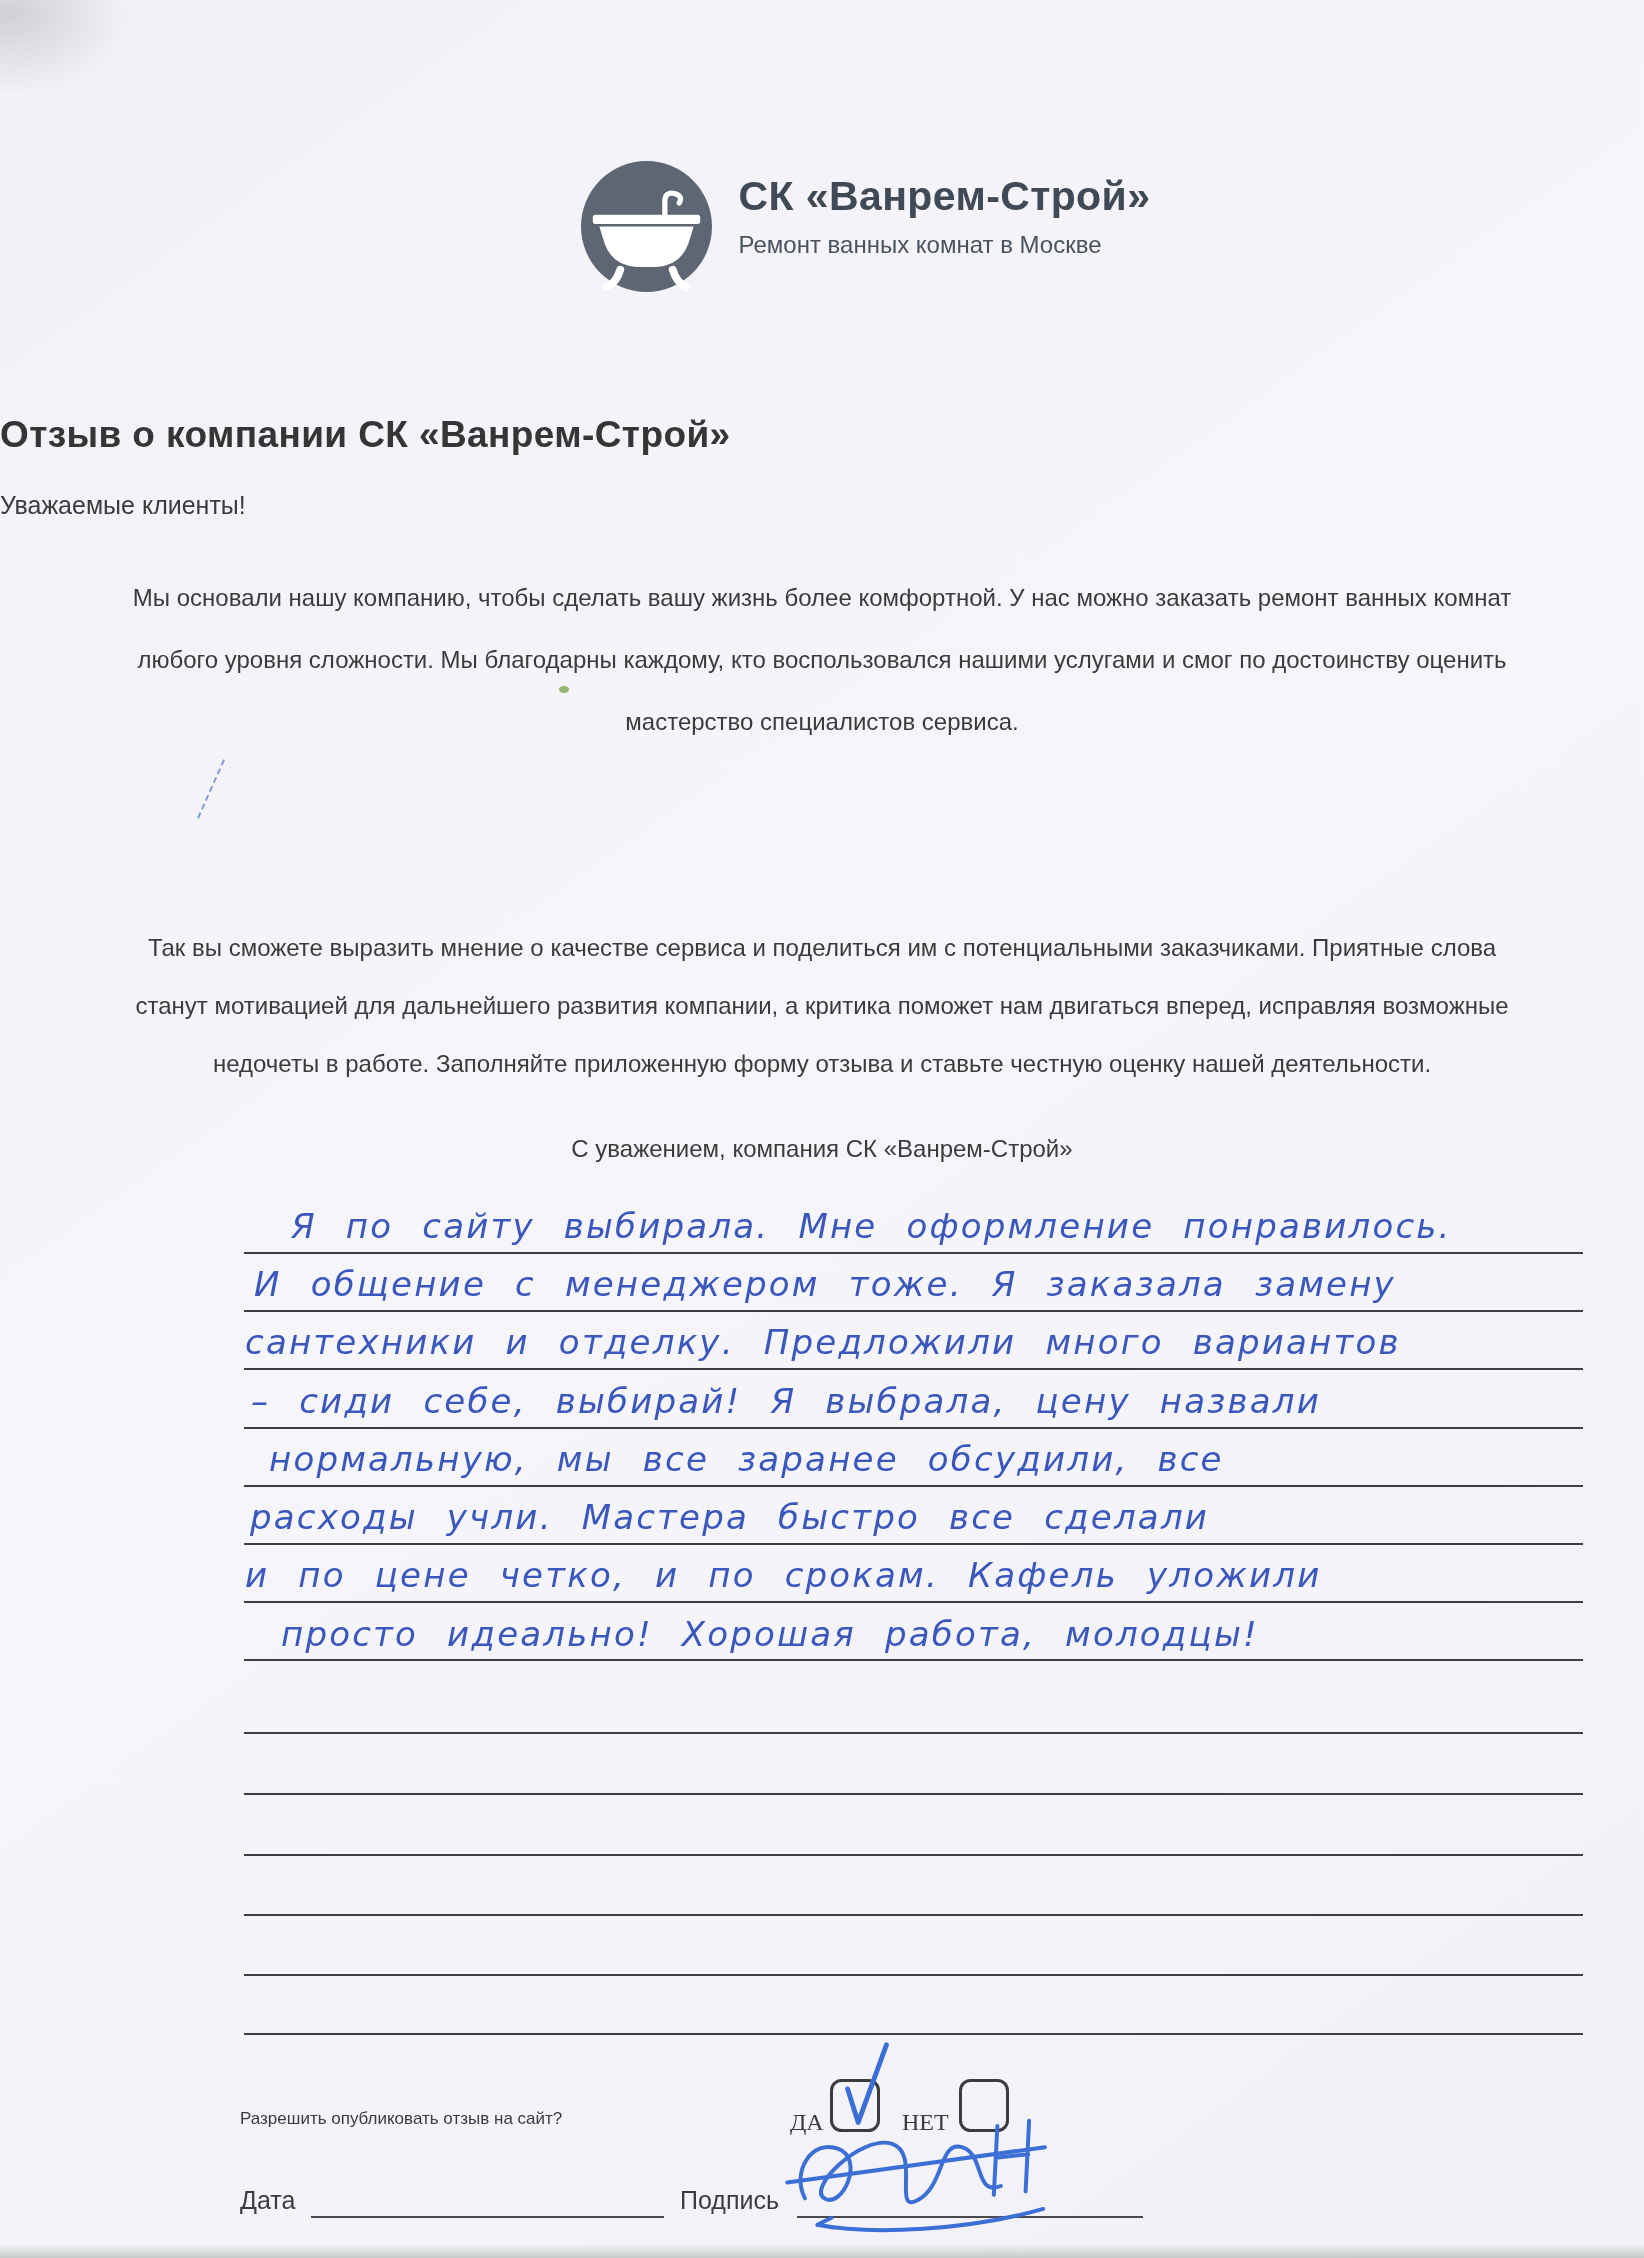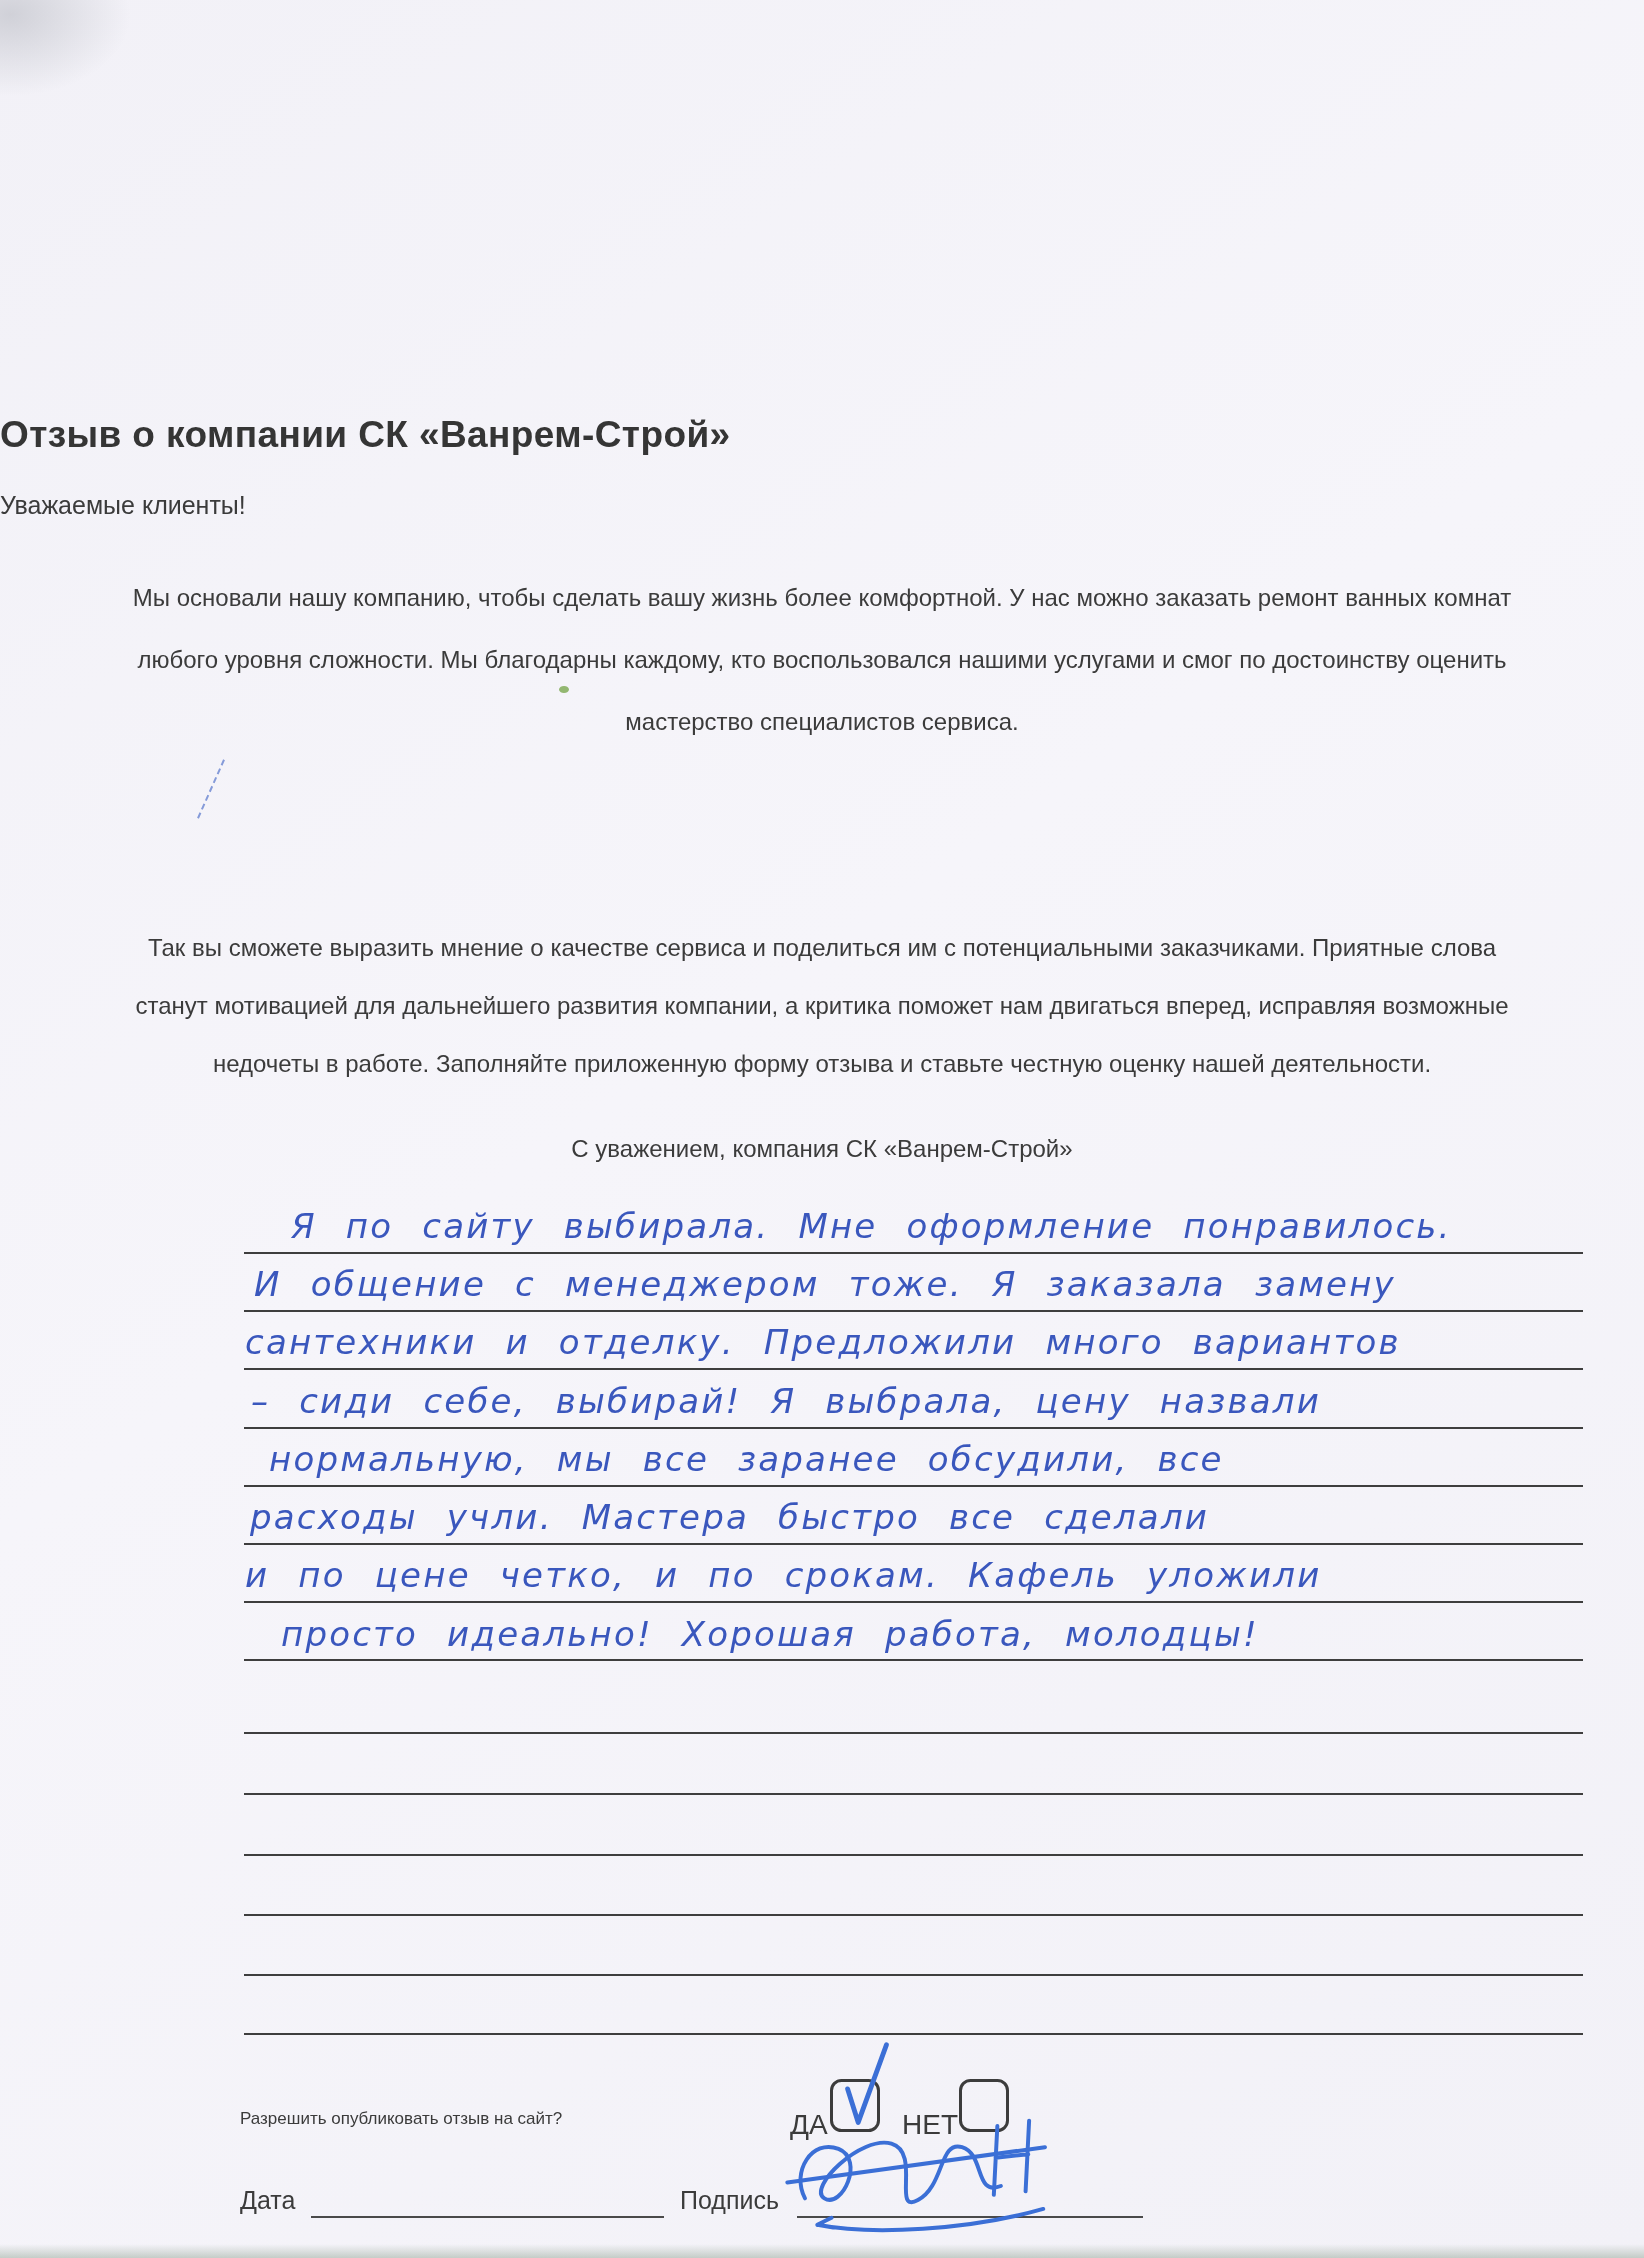--- a/index.html
+++ b/index.html
@@ -39,21 +39,21 @@
   .rule{position:absolute;left:244px;width:1339px;height:0;border-top:2.6px solid #3e3e3e;}
   .hand{position:absolute;font-family:"DejaVu Sans",sans-serif;font-style:italic;
     font-size:34px;color:#3a57bd;letter-spacing:2.2px;word-spacing:16px;white-space:nowrap;}
   
   .pen-mark{position:absolute;left:210px;top:757px;height:64px;width:0;
     border-left:2.6px dashed #4a6cc8;transform:rotate(24deg);opacity:.65;}
   .green-speck{position:absolute;left:559px;top:686px;width:9.7px;height:7px;
     background:#7aa84f;border-radius:50%;opacity:.8;}
   
   .pub-label{position:absolute;left:240px;top:2109px;font-size:17px;}
-  .opt-label{position:absolute;top:2109px;font-size:28px;}
+  .opt-label{position:absolute;top:2109px;font-size:24px;font-family:Liberation Serif, serif;}
   #yes-label{left:790px;}
   #no-label{left:902px;}
   .checkbox{position:absolute;top:2079px;width:44px;height:47px;
     border:3.5px solid #3c3c3c;border-radius:11.5px;background:transparent;}
   #yes-box{left:830px;}
   #no-box{left:959px;}
   .tick-svg{position:absolute;left:828px;top:2036px;}
   
   .field-label{position:absolute;top:2186px;font-size:25px;}
   #date-label{left:240px;}
@@ -63,20 +63,37 @@
   #sig-line{left:797px;width:346px;}
   .sig-svg{position:absolute;left:775px;top:2110px;}
 </style>
 </head>
 <body>
 
 <div class="page">
 
   <div class="corner-shade"></div>
 
+  <div class="logo-row">
+    <div class="logo-circle">
+      <span>
+        <svg width="131" height="131" viewBox="0 0 100 100">
+          <path d="M64,41 V31 q0,-8 8,-6 q6,2 3,7" fill="none" stroke="#ffffff" stroke-width="4" stroke-linecap="round"></path>
+          <rect x="9" y="41" width="82" height="7" rx="2" fill="#ffffff"></rect>
+          <path d="M14,50 h72 l-4,13 q-6,17 -25,18 h-14 q-19,-1 -25,-18 z" fill="#ffffff"></path>
+          <path d="M30,83 q-3,10 -10,13" stroke="#ffffff" stroke-width="6" fill="none" stroke-linecap="round"></path>
+          <path d="M70,83 q3,10 10,13" stroke="#ffffff" stroke-width="6" fill="none" stroke-linecap="round"></path>
+        </svg>
+      </span>
+    </div>
+    <div class="logo-text">
+      <div class="company-name">СК «Ванрем-Строй»</div>
+      <div class="tagline">Ремонт ванных комнат в Москве</div>
+    </div>
+  </div>
 
   <div class="doc-title">Отзыв о компании СК «Ванрем-Строй»</div>
   <div class="greeting">Уважаемые клиенты!</div>
   <p class="para" id="para-0">Мы основали нашу компанию, чтобы сделать вашу жизнь более комфортной. У нас можно заказать ремонт ванных комнат любого уровня сложности. Мы благодарны каждому, кто воспользовался нашими услугами и смог по достоинству оценить мастерство специалистов сервиса.</p>
   <p class="para" id="para-2">Так вы сможете выразить мнение о качестве сервиса и поделиться им с потенциальными заказчиками. Приятные слова станут мотивацией для дальнейшего развития компании, а критика поможет нам двигаться вперед, исправляя возможные недочеты в работе. Заполняйте приложенную форму отзыва и ставьте честную оценку нашей деятельности.</p>
   <div class="signoff">С уважением, компания СК «Ванрем-Строй»</div>
 
   <div class="pen-mark"></div>
   <div class="green-speck"></div>
 

